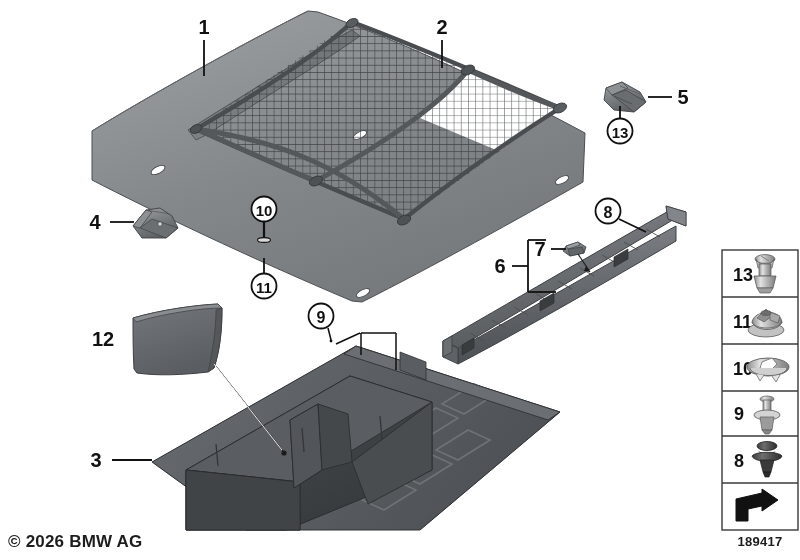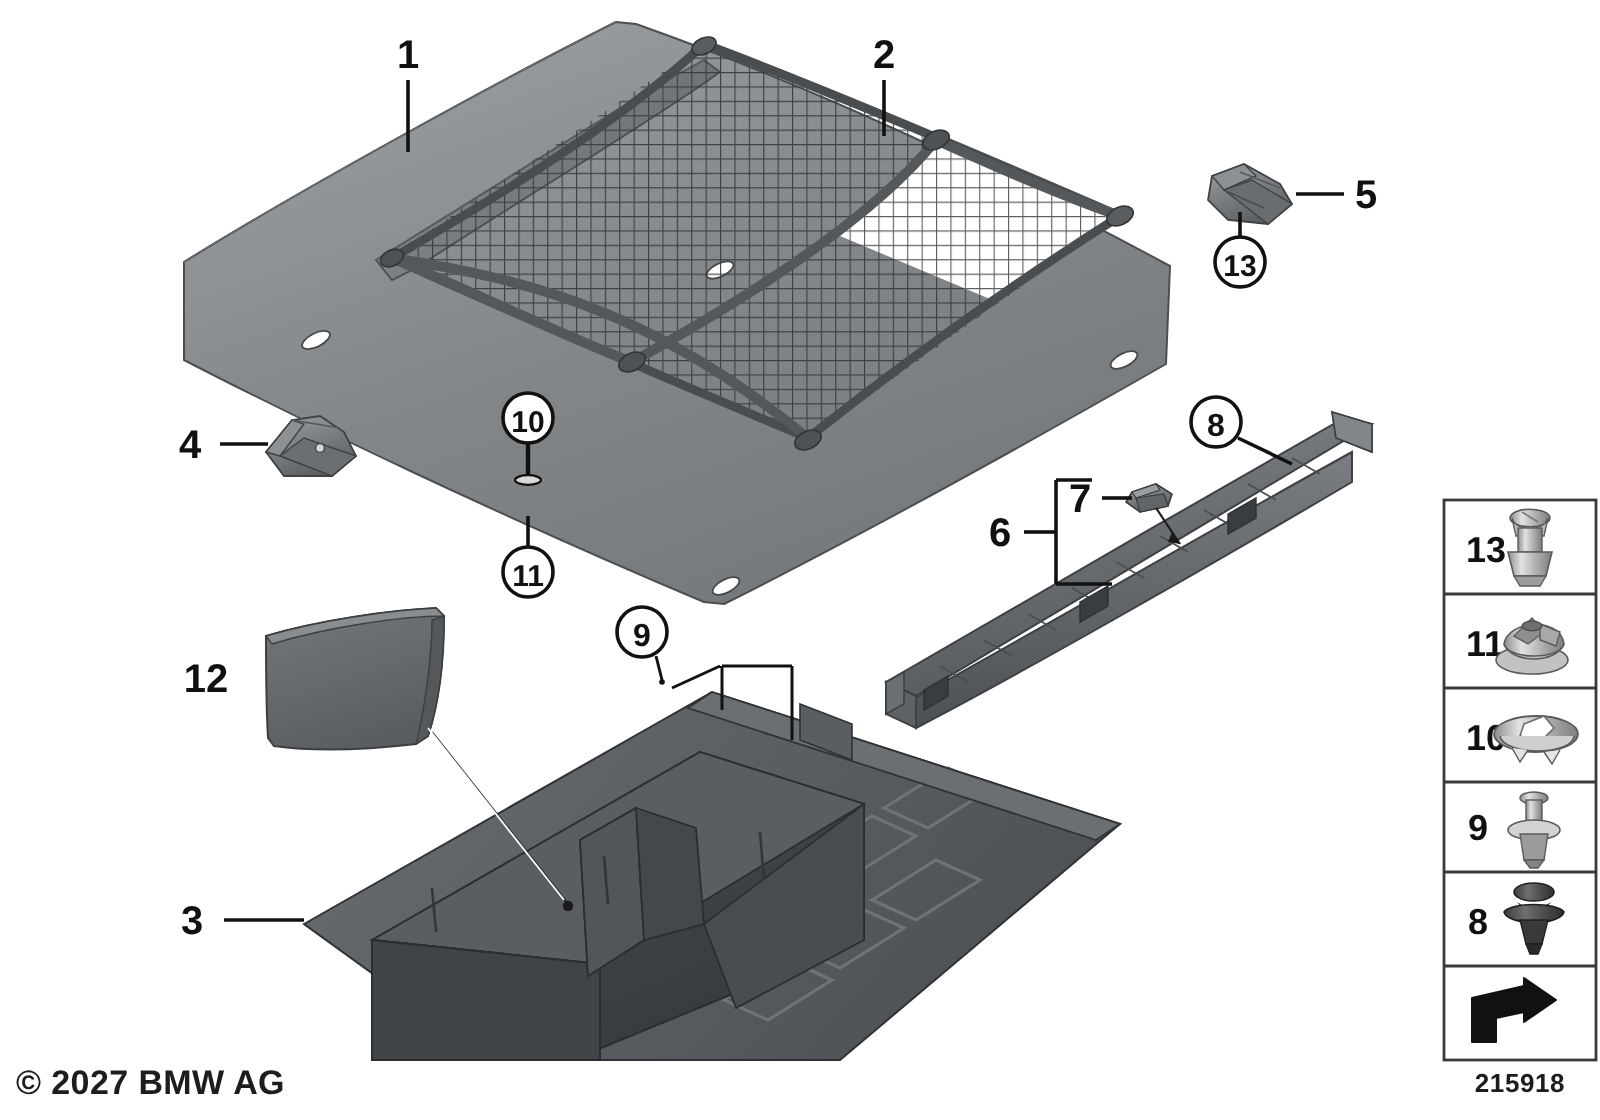--- a/index.html
+++ b/index.html
@@ -464,16 +464,16 @@
       </g>
 
       <g>
         <g>
           <path d="M736,499 L762,493 L762,489 L778,500 L762,511 L762,506 L748,509 L748,521 L736,521 Z" fill="#111111" stroke="#111111" stroke-width="1" stroke-linejoin="round"></path>
         </g>
       </g>
     </g>
   </svg>
 
-  <div class="copyright">© 2027 BMW AG</div>
-  <div class="diagram-number">215918</div>
+  <div class="copyright">© 2026 BMW AG</div>
+  <div class="diagram-number">189417</div>
 
 </div>
 
 </body></html>

